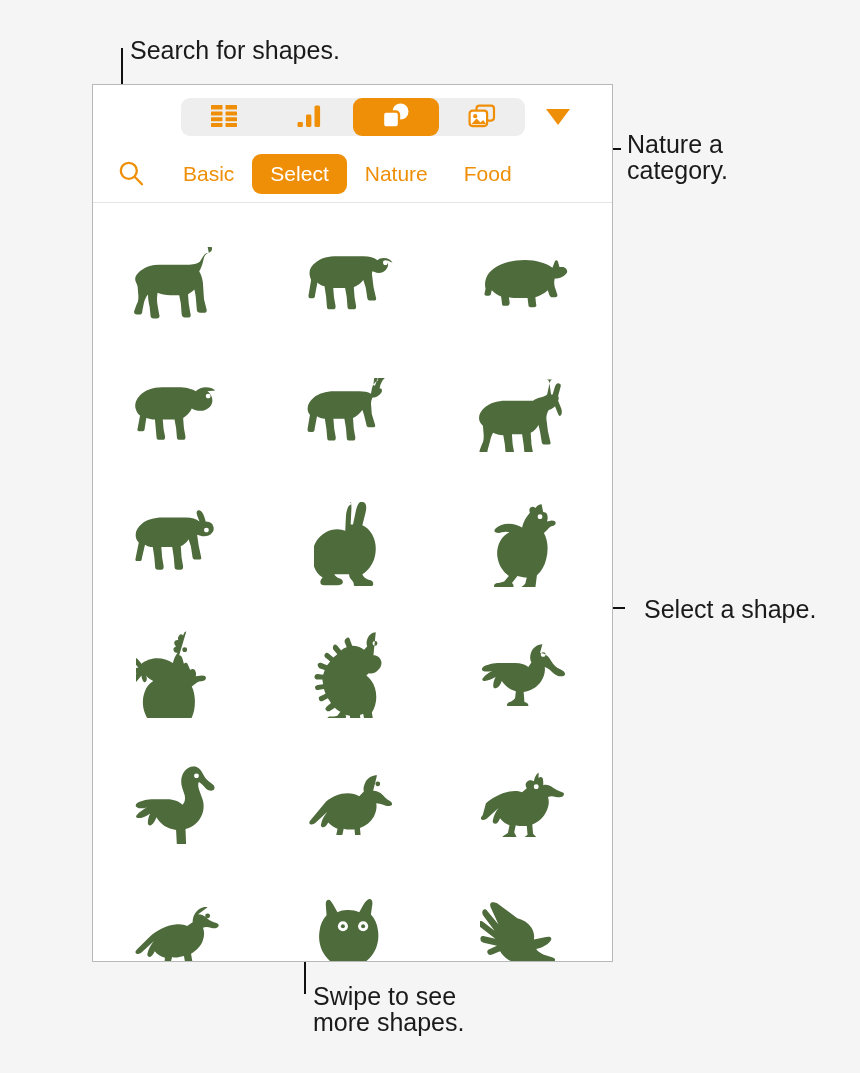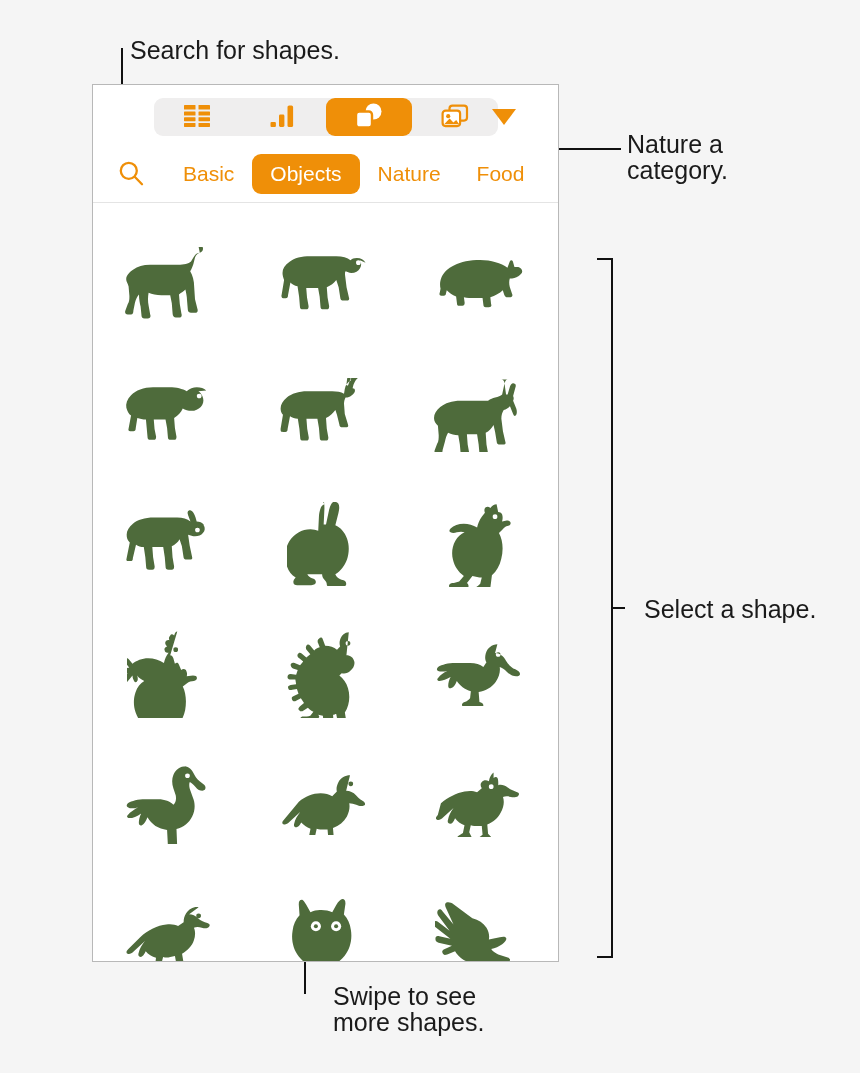--- a/index.html
+++ b/index.html
@@ -26,21 +26,21 @@
   .leader {
     position: absolute;
     background: #111;
   }
 
   
   #shape-panel {
     position: absolute;
     left: 92px;
     top: 84px;
-    width: 467px;
+    width: 521px;
     height: 878px;
     background: #ffffff;
     border: 1px solid #b8b8b8;
     box-sizing: border-box;
     overflow: hidden;
   }
 
   
   .seg-row {
     position: relative;
@@ -165,21 +165,21 @@
 category.</div>
 <div class="leader" style="left:405px; top:148px; width:2px; height:16px;"></div>
 <div class="leader" style="left:405px; top:148px; width:216px; height:2px;"></div>
 
 <div class="callout-text" style="left:644px; top:596px;text-align:center;">Select a shape.</div>
 <div class="leader" style="left:611px; top:258px; width:2px; height:700px;"></div>
 <div class="leader" style="left:597px; top:258px; width:16px; height:2px;"></div>
 <div class="leader" style="left:597px; top:956px; width:16px; height:2px;"></div>
 <div class="leader" style="left:613px; top:607px; width:12px; height:2px;"></div>
 
-<div class="callout-text" style="left:313px; top:983px;margin-left:20px;">Swipe to see
+<div class="callout-text" style="left:313px; top:983px;">Swipe to see
 more shapes.</div>
 <div class="leader" style="left:304px; top:938px; width:2px; height:56px;"></div>
 
 <div id="shape-panel">
 
   <div class="seg-row">
     <div class="segmented">
 
       <button class="seg-btn">
         <span>
@@ -244,21 +244,21 @@
     <button class="search-btn">
       <span>
         <svg width="26" height="26" viewBox="0 0 26 26" aria-hidden="true">
           <circle cx="10.8" cy="10.8" r="8" fill="none" stroke="#ef8f08" stroke-width="2.3"></circle>
           <line x1="16.7" y1="16.7" x2="24" y2="24.2" stroke="#ef8f08" stroke-width="2.3" stroke-linecap="round"></line>
         </svg>
       </span>
     </button>
 
     <button class="tab">Basic</button>
-    <button class="tab active">Objects</button>
+    <button class="tab active">Select</button>
     <button class="tab">Nature</button>
     <button class="tab">Food</button>
   </div>
 
   <div class="grid-wrap">
     <div class="grid">
 
       <div class="cell">
         <svg width="96" height="74" viewBox="0 0 120 92" aria-hidden="true">
           <path fill="#4e6b3b" d="M96 7c-3 0-6 2-8 6l-3 5c-3 3-9 4-16 4H34c-9 0-16 2-21 6-5 3-9 8-9 12 0 3 2 5 3 9l1 12c0 4 0 7-2 10l-3 8c-1 3 0 5 3 5h4c2 0 3-2 3-5l2-10c1-4 3-8 5-10 0 6 1 11 2 15l1 10c0 3 1 5 4 5h4c3 0 4-2 3-5l-2-11c-1-5-1-11 0-16 4 2 10 3 16 3h11l2 10 1 13c0 3 2 5 4 5h4c3 0 4-2 3-5l-2-12-1-12c3-2 6-4 8-6 1 5 2 9 2 13l1 12c0 3 2 4 4 4h5c3 0 4-2 3-5l-3-12-1-15c0-8-2-15-5-20 2-3 3-6 4-9l2-8c1-3 3-5 6-6 3-1 4-3 4-5 0-3-2-5-6-5z"></path>

